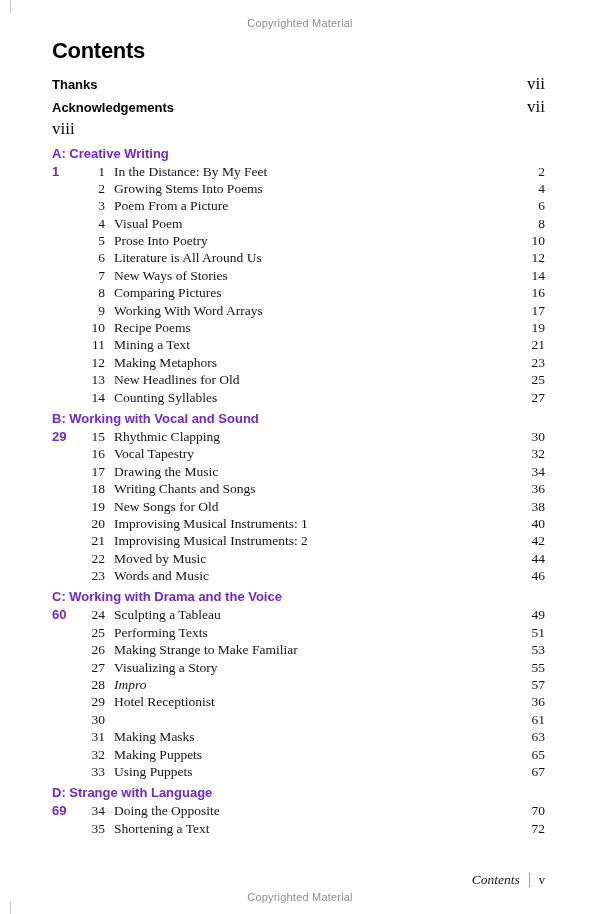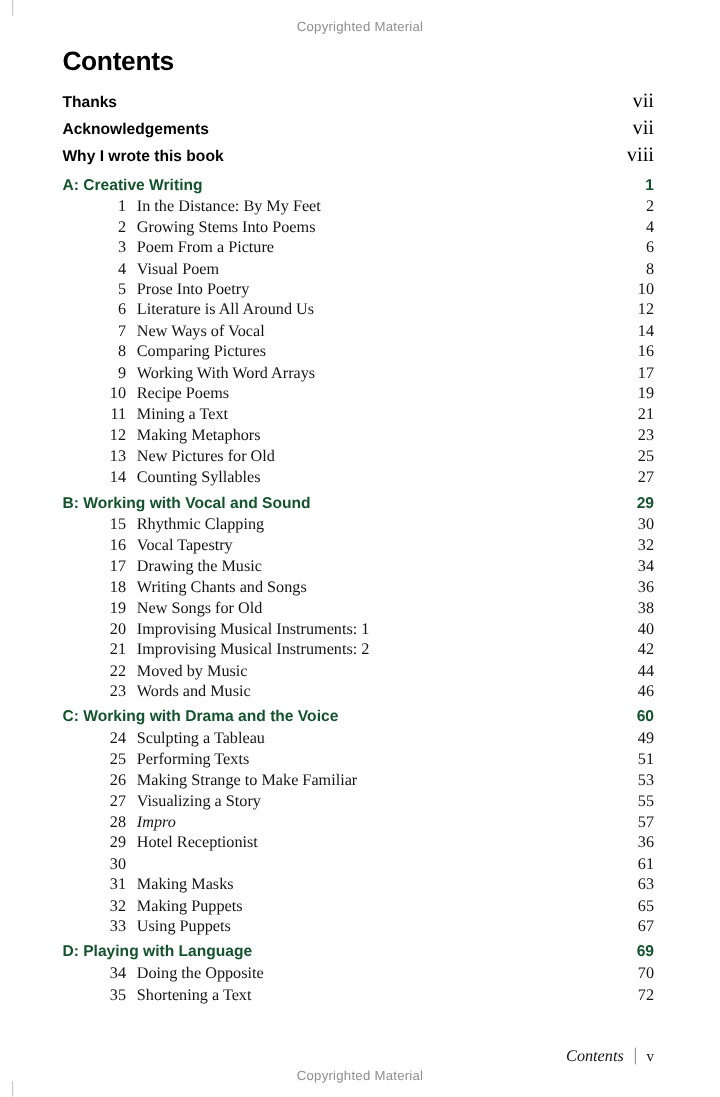--- a/index.html
+++ b/index.html
@@ -62,21 +62,22 @@
     font-weight: normal;
     font-size: 17px;
   }
   .row.section {
     font-family: "Liberation Sans", sans-serif;
     font-weight: bold;
     font-size: 13px;
     height: 18px;
     line-height: 18px;
     margin-top: 4px;
-    color: #14532d;
+    color: #6d28d9;
+    flex-direction: column;
   }
   .row.section .pg { font-size: 13px; }
   .row.chapter {
     font-size: 13.5px;
     height: 17.4px;
     line-height: 17.4px;
   }
   .row.chapter .num {
     display: inline-block;
     width: 53px;
@@ -125,23 +126,20 @@
           </span>
           <span class="pg">vii</span>
         </div>
         <div class="row front">
           <span class="left">
             <span class="label">Acknowledgements</span>
           </span>
           <span class="pg">vii</span>
         </div>
         <div class="row front">
-          <span class="left">
-            <span class="label">Why I wrote this book</span>
-          </span>
           <span class="pg">viii</span>
         </div>
         <div class="row section">
           <span class="left">
             <span class="label">A: Creative Writing</span>
           </span>
           <span class="pg">1</span>
         </div>
         <div class="row chapter">
           <span class="left">
@@ -181,21 +179,21 @@
         <div class="row chapter">
           <span class="left">
             <span class="num">6</span>
             <span class="label">Literature is All Around Us</span>
           </span>
           <span class="pg">12</span>
         </div>
         <div class="row chapter">
           <span class="left">
             <span class="num">7</span>
-            <span class="label">New Ways of Vocal</span>
+            <span class="label">New Ways of Stories</span>
           </span>
           <span class="pg">14</span>
         </div>
         <div class="row chapter">
           <span class="left">
             <span class="num">8</span>
             <span class="label">Comparing Pictures</span>
           </span>
           <span class="pg">16</span>
         </div>
@@ -223,21 +221,21 @@
         <div class="row chapter">
           <span class="left">
             <span class="num">12</span>
             <span class="label">Making Metaphors</span>
           </span>
           <span class="pg">23</span>
         </div>
         <div class="row chapter">
           <span class="left">
             <span class="num">13</span>
-            <span class="label">New Pictures for Old</span>
+            <span class="label">New Headlines for Old</span>
           </span>
           <span class="pg">25</span>
         </div>
         <div class="row chapter">
           <span class="left">
             <span class="num">14</span>
             <span class="label">Counting Syllables</span>
           </span>
           <span class="pg">27</span>
         </div>
@@ -380,21 +378,21 @@
         </div>
         <div class="row chapter">
           <span class="left">
             <span class="num">33</span>
             <span class="label">Using Puppets</span>
           </span>
           <span class="pg">67</span>
         </div>
         <div class="row section">
           <span class="left">
-            <span class="label">D: Playing with Language</span>
+            <span class="label">D: Strange with Language</span>
           </span>
           <span class="pg">69</span>
         </div>
         <div class="row chapter">
           <span class="left">
             <span class="num">34</span>
             <span class="label">Doing the Opposite</span>
           </span>
           <span class="pg">70</span>
         </div>

